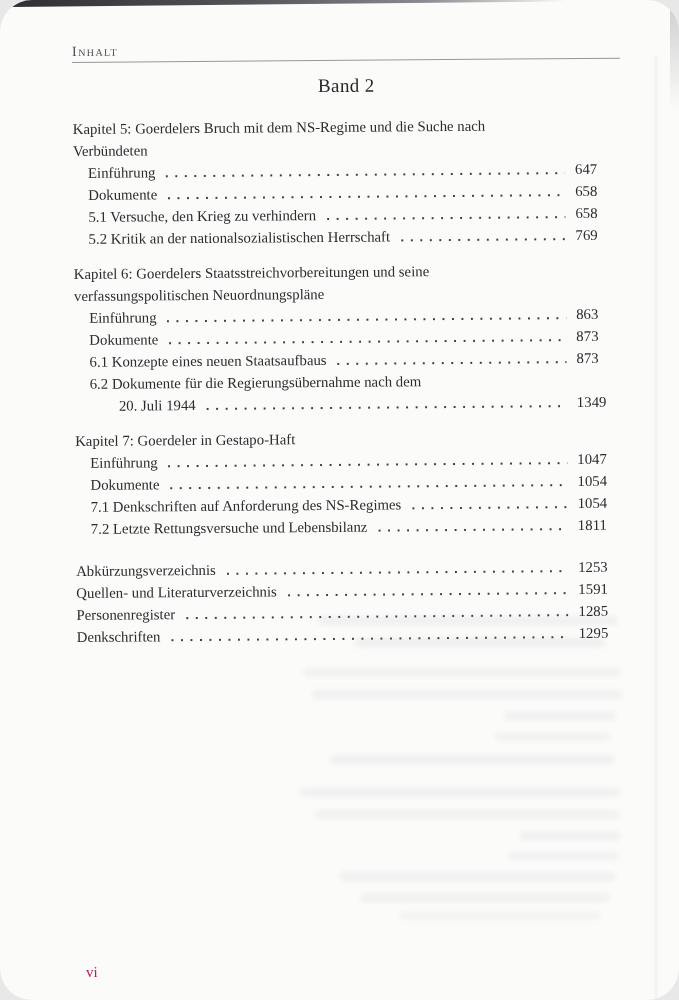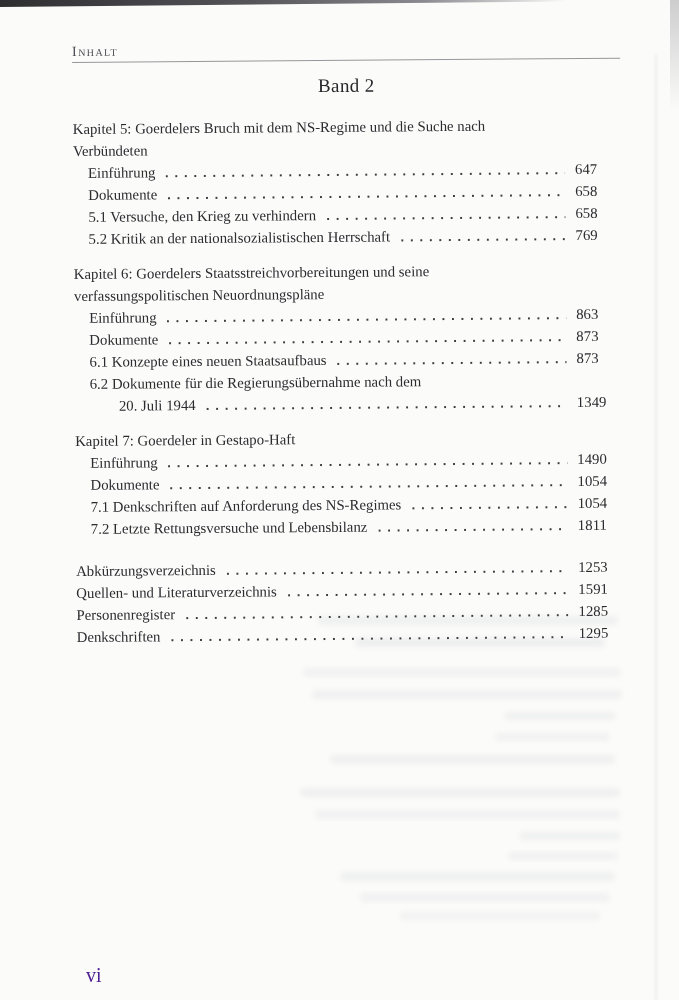--- a/index.html
+++ b/index.html
@@ -1,19 +1,19 @@
 <!DOCTYPE html>
 <html><head>
 <meta charset="utf-8">
 <style>
   html,body{margin:0;padding:0;background:#e8e8e8;}
   .page{
     position:relative;width:679px;height:1000px;margin:0 auto;
     background:#fbfbf9;overflow:hidden;
-    font-family:"Liberation Serif","DejaVu Serif",serif;color:#2b2b30;
+    font-family:"Liberation Serif","DejaVu Serif",serif;color:#2b2b30;border-radius:32px;
   }
   
   .scan-bar-top{
     position:absolute;left:0;top:0;width:566px;height:7px;
     background:linear-gradient(to right,#2e2e31 0%,#55555a 45%,#8a8a90 75%,rgba(140,140,145,0) 100%);
     clip-path:polygon(0 0,100% 0,100% 22%,0 100%);
   }
   .corner-smudge{
     position:absolute;right:0;top:0;width:9px;height:110px;
     background:linear-gradient(to bottom,rgba(120,120,128,0.35),rgba(120,120,128,0));
@@ -45,21 +45,21 @@
   .i1{margin-left:15px;}
   .i2{margin-left:44px;}
   .lbl{flex:0 0 auto;}
   .dots{
     flex:1 1 auto;align-self:stretch;margin:0 10px 0 7px;
     background-image:radial-gradient(circle,#3a3a40 1.15px,rgba(0,0,0,0) 1.5px);
     background-size:9.5px 6px;background-repeat:repeat-x;
     background-position:left 0 bottom 4px;
   }
   .pg{flex:0 0 46px;text-align:left;}
-  .folio{position:absolute;left:86px;top:964px;font-size:20px;color:#4c1d95;}
+  .folio{position:absolute;left:86px;top:964px;font-size:15px;color:#be185d;}
   
   .ghost{position:absolute;left:0;top:0;width:679px;height:1000px;pointer-events:none;}
   .ghost i{
     position:absolute;display:block;border-radius:5px;background:#8e96a6;filter:blur(2.5px);
   }
 </style>
 </head>
 <body>
 
 <div class="page">
@@ -122,21 +122,21 @@
             <span class="lbl">20. Juli 1944</span>
             <span class="dots"></span>
             <span class="pg">1349</span>
           </div>
         </div>
         <div class="section">
           <div class="hline">Kapitel 7: Goerdeler in Gestapo-Haft</div>
           <div class="row i1">
             <span class="lbl">Einführung</span>
             <span class="dots"></span>
-            <span class="pg">1490</span>
+            <span class="pg">1047</span>
           </div>
           <div class="row i1">
             <span class="lbl">Dokumente</span>
             <span class="dots"></span>
             <span class="pg">1054</span>
           </div>
           <div class="row i1">
             <span class="lbl">7.1 Denkschriften auf Anforderung des NS-Regimes</span>
             <span class="dots"></span>
             <span class="pg">1054</span>

